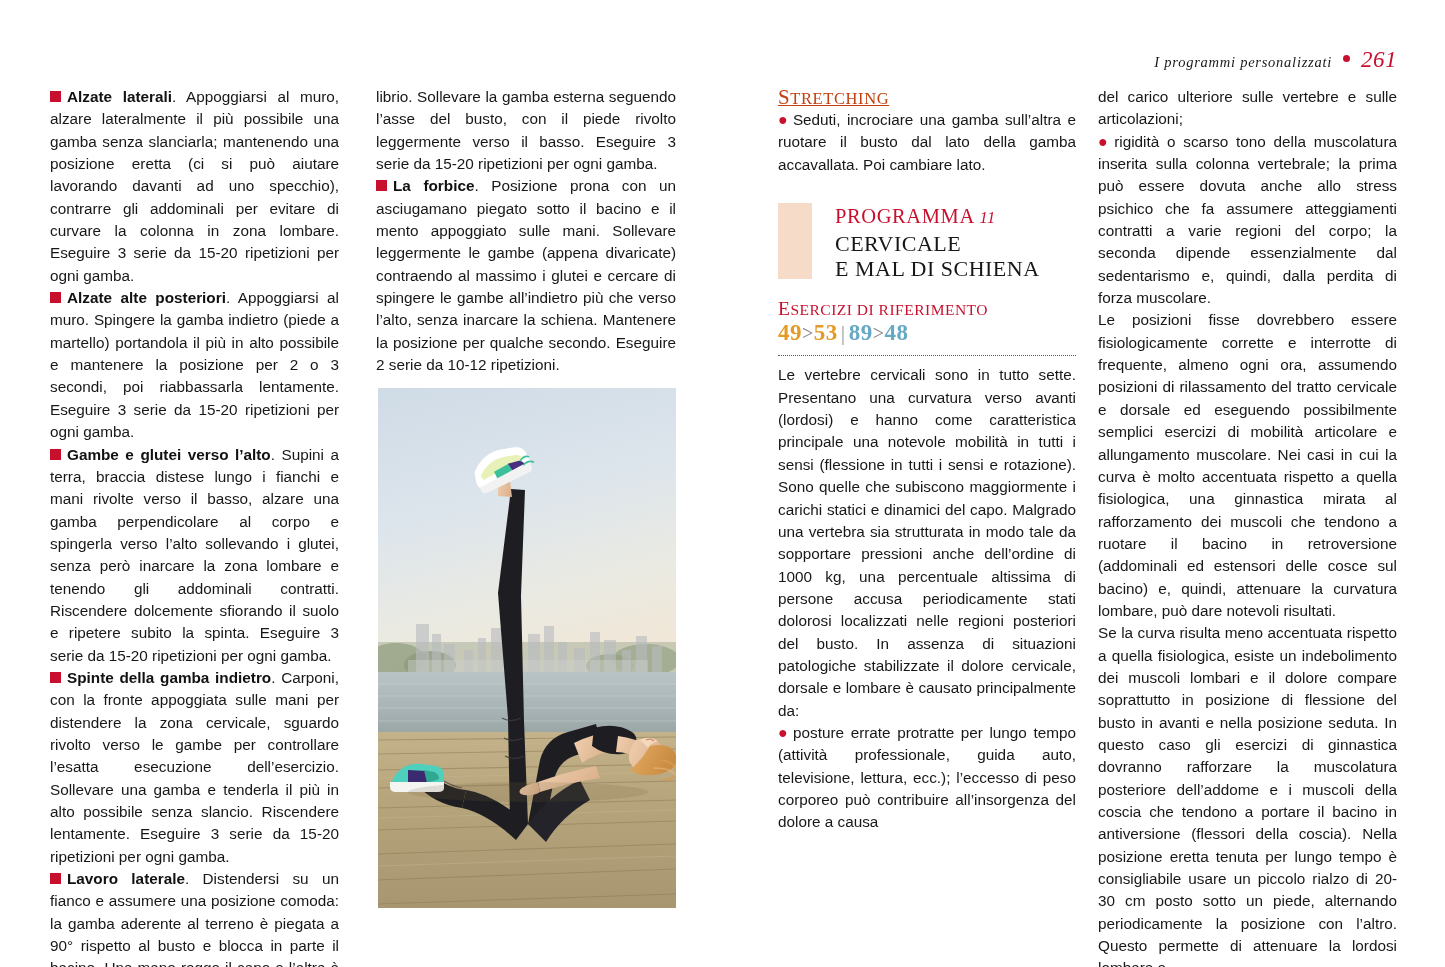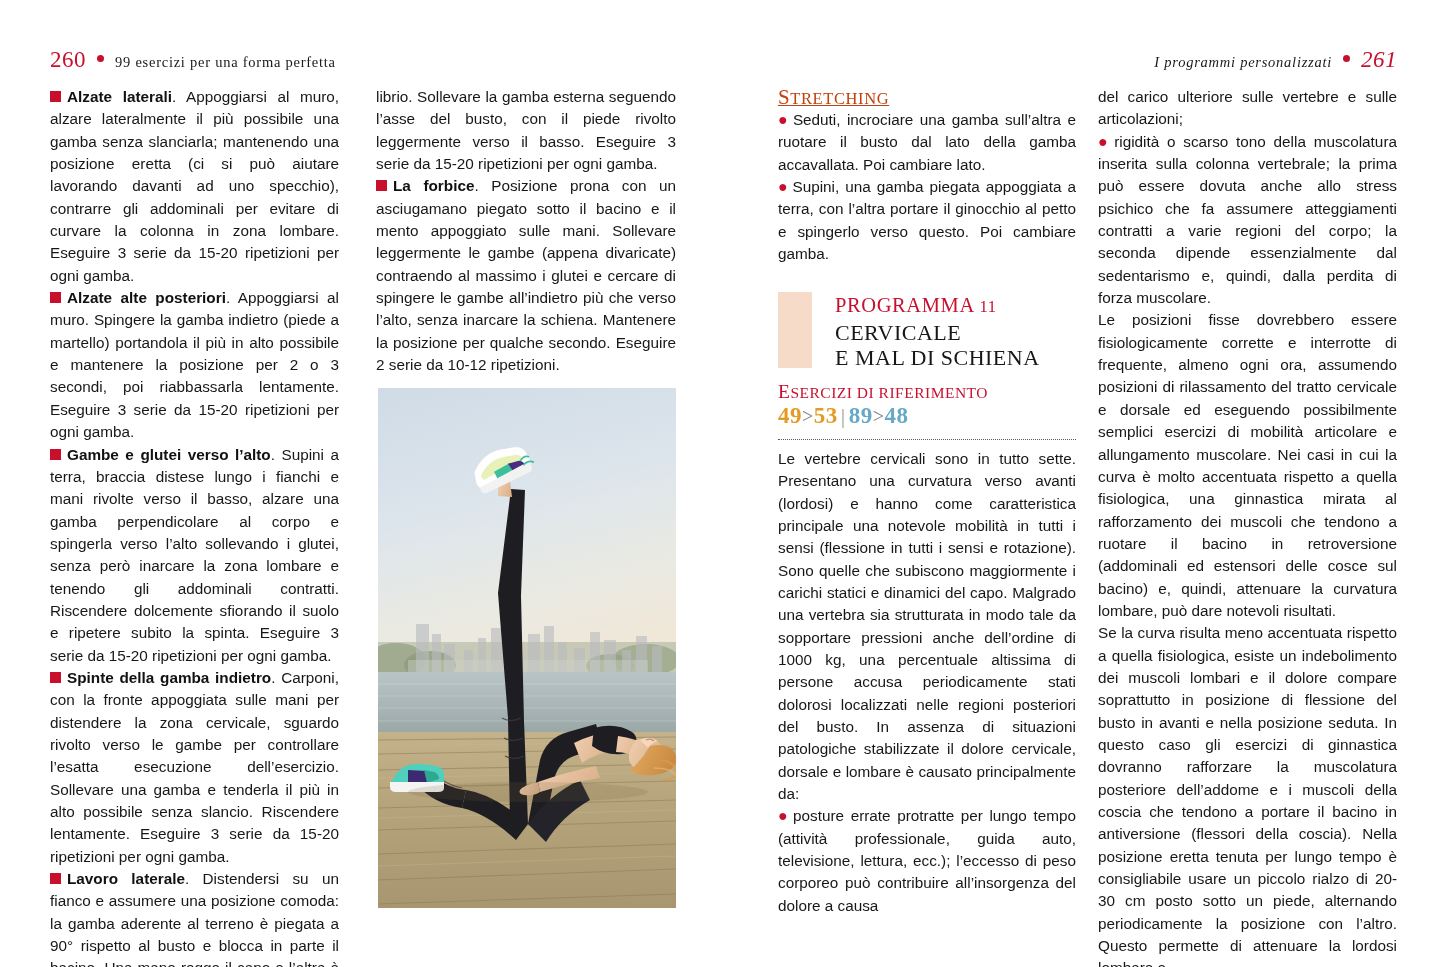--- a/index.html
+++ b/index.html
@@ -133,33 +133,33 @@
     font-family: "Liberation Serif", serif;
     line-height: 25.5px;
     padding-top: 1px;
   }
   .prog-num {
     color: #C8102E;
     font-size: 20.5px;
     letter-spacing: 0.6px;
     display: block;
   }
-  .prog-num .n { font-size: 16.5px; }
+  .prog-num .n { font-size: 16.5px; font-style: italic; }
   .prog-title {
     color: #171717;
     font-size: 22px;
     letter-spacing: 0.5px;
     display: block;
   }
 
   .ref-head {
     font-family: "Liberation Serif", serif;
     color: #C8102E;
     letter-spacing: 0.5px;
-    margin-top: 10px;
+    margin-top: 16px;
     line-height: 1.1;
   }
   .ref-head .big   { font-size: 19.5px; }
   .ref-head .small { font-size: 15.5px; }
 
   .ref-nums {
     font-family: "Liberation Serif", serif;
     font-size: 23px;
     font-weight: bold;
     letter-spacing: 0.5px;
@@ -180,25 +180,20 @@
     border: 0;
     border-top: 1.6px dotted #5a5a5a;
     height: 0;
   }
 </style>
 </head>
 <body>
 
 <div class="page">
 
-  <div class="runhead runhead-left">
-    <span class="folio">260</span>
-    <span class="folio-dot"></span>
-    <span class="runtitle">99 esercizi per una forma perfetta</span>
-  </div>
 
   <div class="runhead runhead-right">
     <span class="runtitle">I programmi personalizzati</span>
     <span class="folio-dot"></span>
     <span class="folio">261</span>
   </div>
 
   <div class="col" id="col1">
     <p>
       <span class="sq"></span><span class="runin">Alzate laterali</span><span>. Appoggiarsi al muro, alzare lateralmente il più possibile una gamba senza slanciarla; mantenendo una posizione eretta (ci si può aiutare lavorando davanti ad uno specchio), contrarre gli addominali per evitare di curvare la colonna in zona lombare. Eseguire 3 serie da 15-20 ripetizioni per ogni gamba.</span>
@@ -371,23 +366,20 @@
 
   <div class="col" id="col3">
 
     <div class="smallcaps-head">
       <span class="big">S</span><span class="small">TRETCHING</span>
     </div>
 
     <p>
       <span class="rb">●</span><span>Seduti, incrociare una gamba sull’altra e ruotare il busto dal lato della gamba accavallata. Poi cambiare lato.</span>
     </p>
-    <p>
-      <span class="rb">●</span><span>Supini, una gamba piegata appoggiata a terra, con l’altra portare il ginocchio al petto e spingerlo verso questo. Poi cambiare gamba.</span>
-    </p>
 
     <div class="prog-wrap">
       <div class="prog-swatch"></div>
       <div class="prog-text">
         <span class="prog-num"><span>PROGRAMMA</span> <span class="n">11</span></span>
         <span class="prog-title">CERVICALE</span>
         <span class="prog-title">E MAL DI SCHIENA</span>
       </div>
     </div>
 

